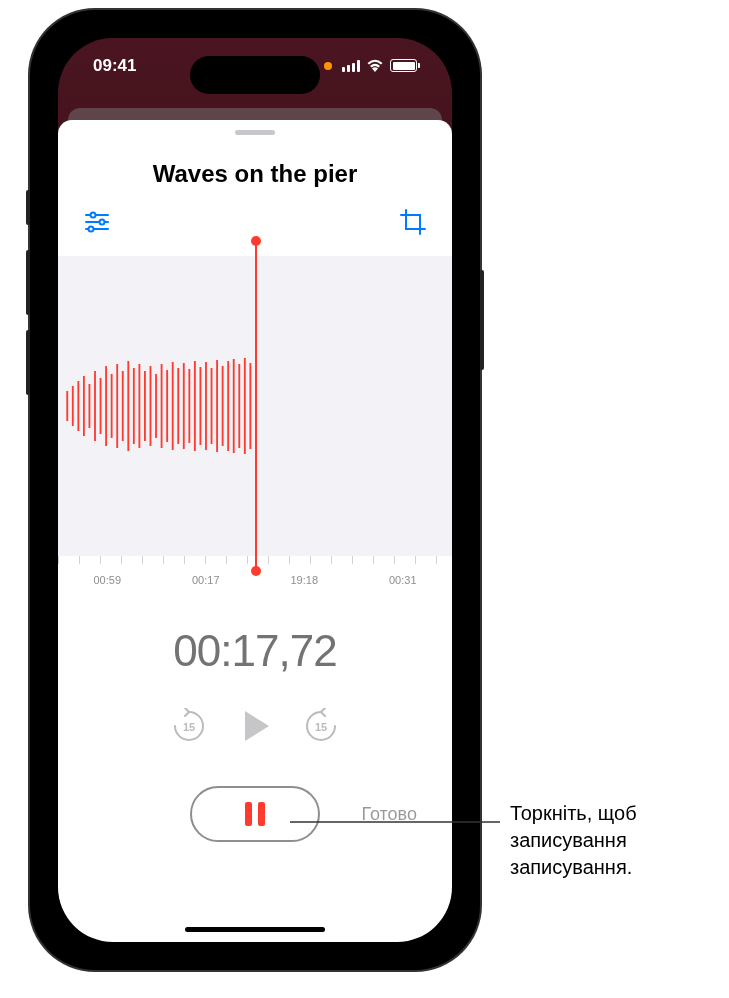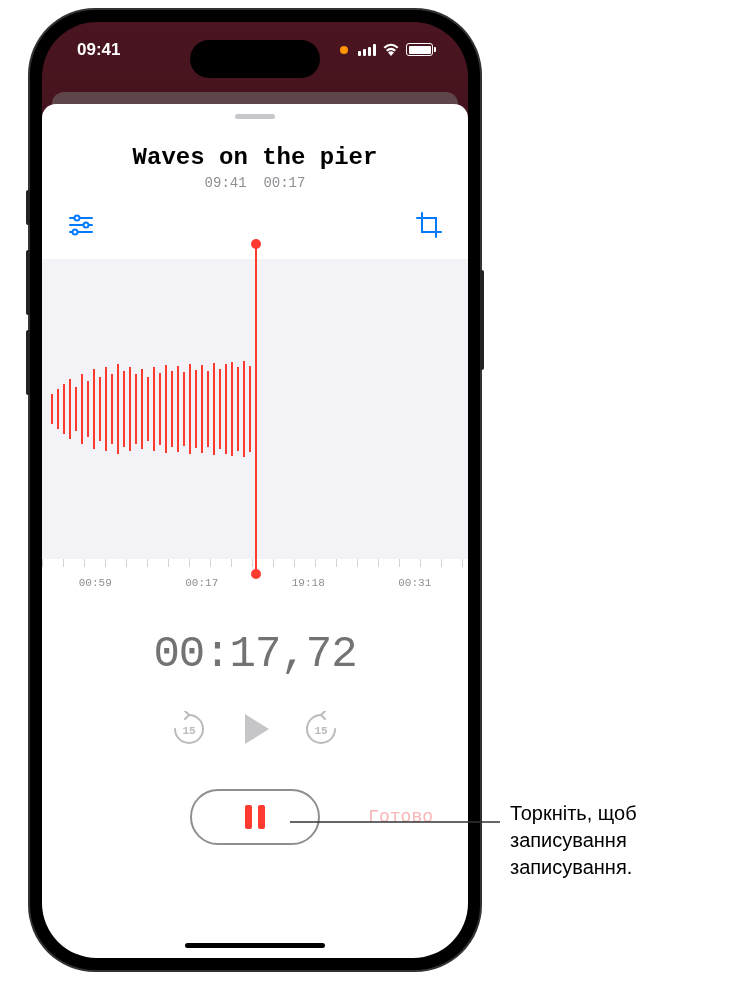--- a/index.html
+++ b/index.html
@@ -17,21 +17,21 @@
     }
     
     .phone-frame {
       position: absolute;
       left: 30px;
       top: 10px;
       width: 450px;
       height: 960px;
       background: #000;
       border-radius: 65px;
-      padding: 12px;
+      padding: 28px;
       box-shadow: 0 0 0 2px #333;
     }
     
     .side-button {
       position: absolute;
       background: #222;
       border-radius: 2px;
     }
     .side-button.left1 { left: -4px; top: 180px; width: 4px; height: 35px; }
     .side-button.left2 { left: -4px; top: 240px; width: 4px; height: 65px; }
@@ -144,21 +144,20 @@
     
     .sheet {
       position: absolute;
       top: 82px;
       left: 0;
       right: 0;
       bottom: 0;
       background: #fff;
       border-radius: 14px 14px 0 0;
       padding-top: 10px;
-      font-family: Liberation Mono, monospace;
     }
     
     .grabber {
       width: 40px;
       height: 5px;
       background: #c7c7cc;
       border-radius: 3px;
       margin: 0 auto 25px;
     }
     
@@ -299,21 +298,21 @@
     .pause-bars span {
       width: 7px;
       height: 24px;
       background: #ff3b30;
       border-radius: 2px;
     }
     
     .done-label {
       position: absolute;
       right: 35px;
-      color: #ef4444;
+      color: #000000;
       opacity: 0.4;
       font-size: 18px;
       font-weight: 400;
     }
     
     .home-indicator {
       position: absolute;
       bottom: 10px;
       left: 50%;
       transform: translateX(-50%);
@@ -370,23 +369,20 @@
         </div>
       </div>
     </div>
 
     <div class="sheet-backdrop"></div>
 
     <div class="sheet">
       <div class="grabber"></div>
 
       <div class="recording-title">Waves on the pier</div>
-      <div class="recording-meta">
-        <span>09:41</span>&nbsp;&nbsp;<span>00:17</span>
-      </div>
 
       <div class="toolbar-row">
         <svg class="tool-icon" viewBox="0 0 28 28">
           <g stroke="#007aff" stroke-width="2" fill="none" stroke-linecap="round">
             <line x1="3" y1="7" x2="25" y2="7"></line>
             <circle cx="10" cy="7" r="2.5" fill="#fff"></circle>
             <line x1="3" y1="14" x2="25" y2="14"></line>
             <circle cx="19" cy="14" r="2.5" fill="#fff"></circle>
             <line x1="3" y1="21" x2="25" y2="21"></line>
             <circle cx="8" cy="21" r="2.5" fill="#fff"></circle>

